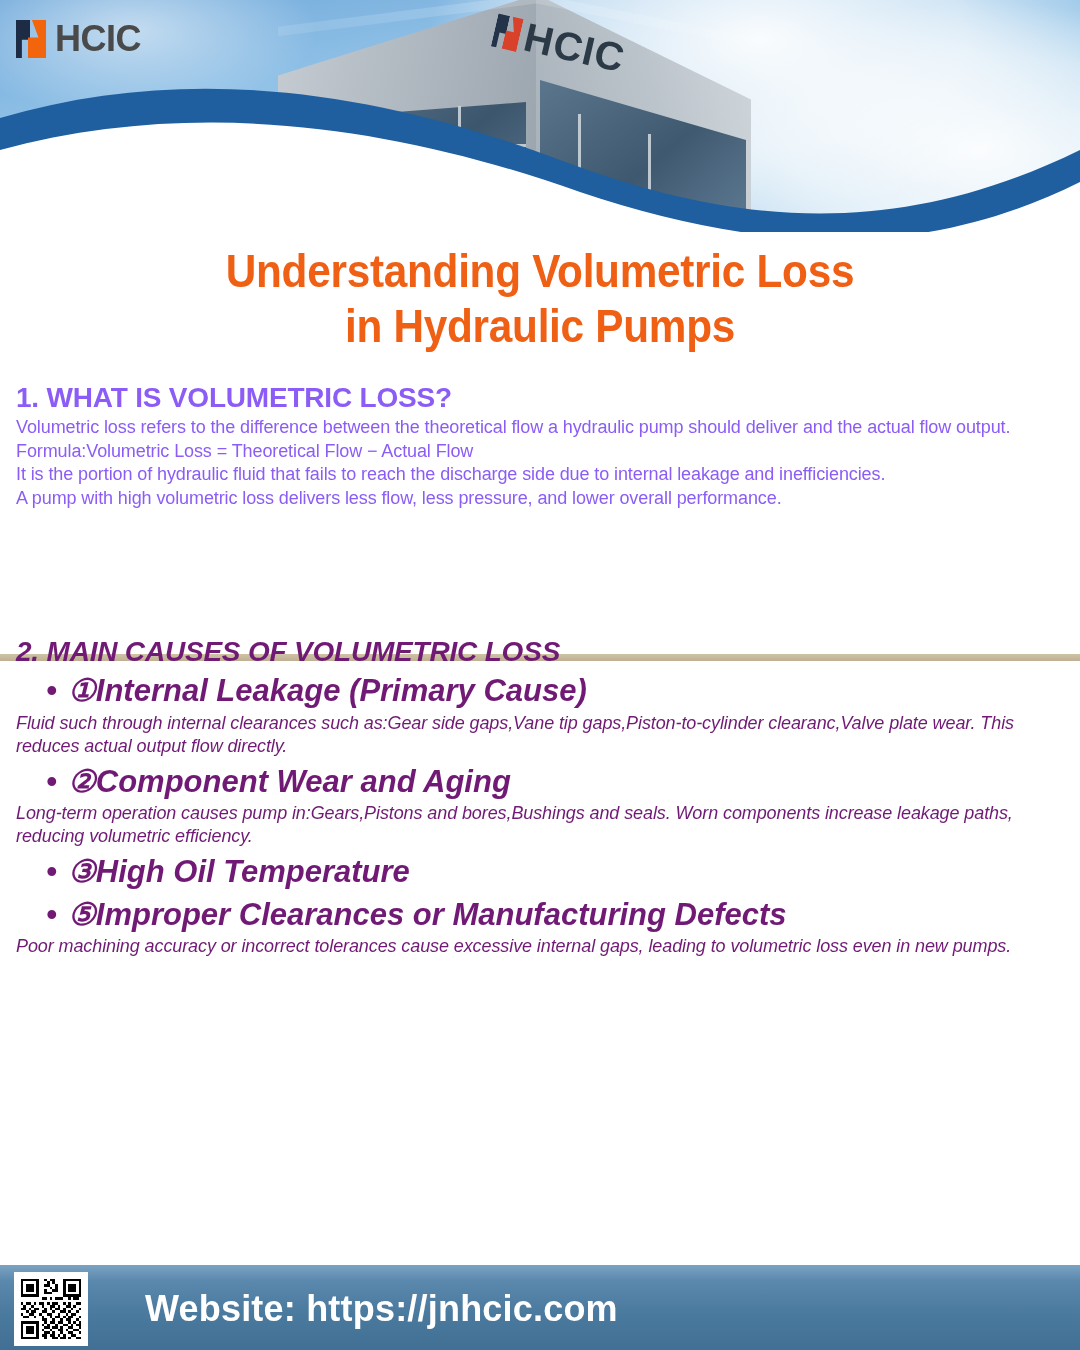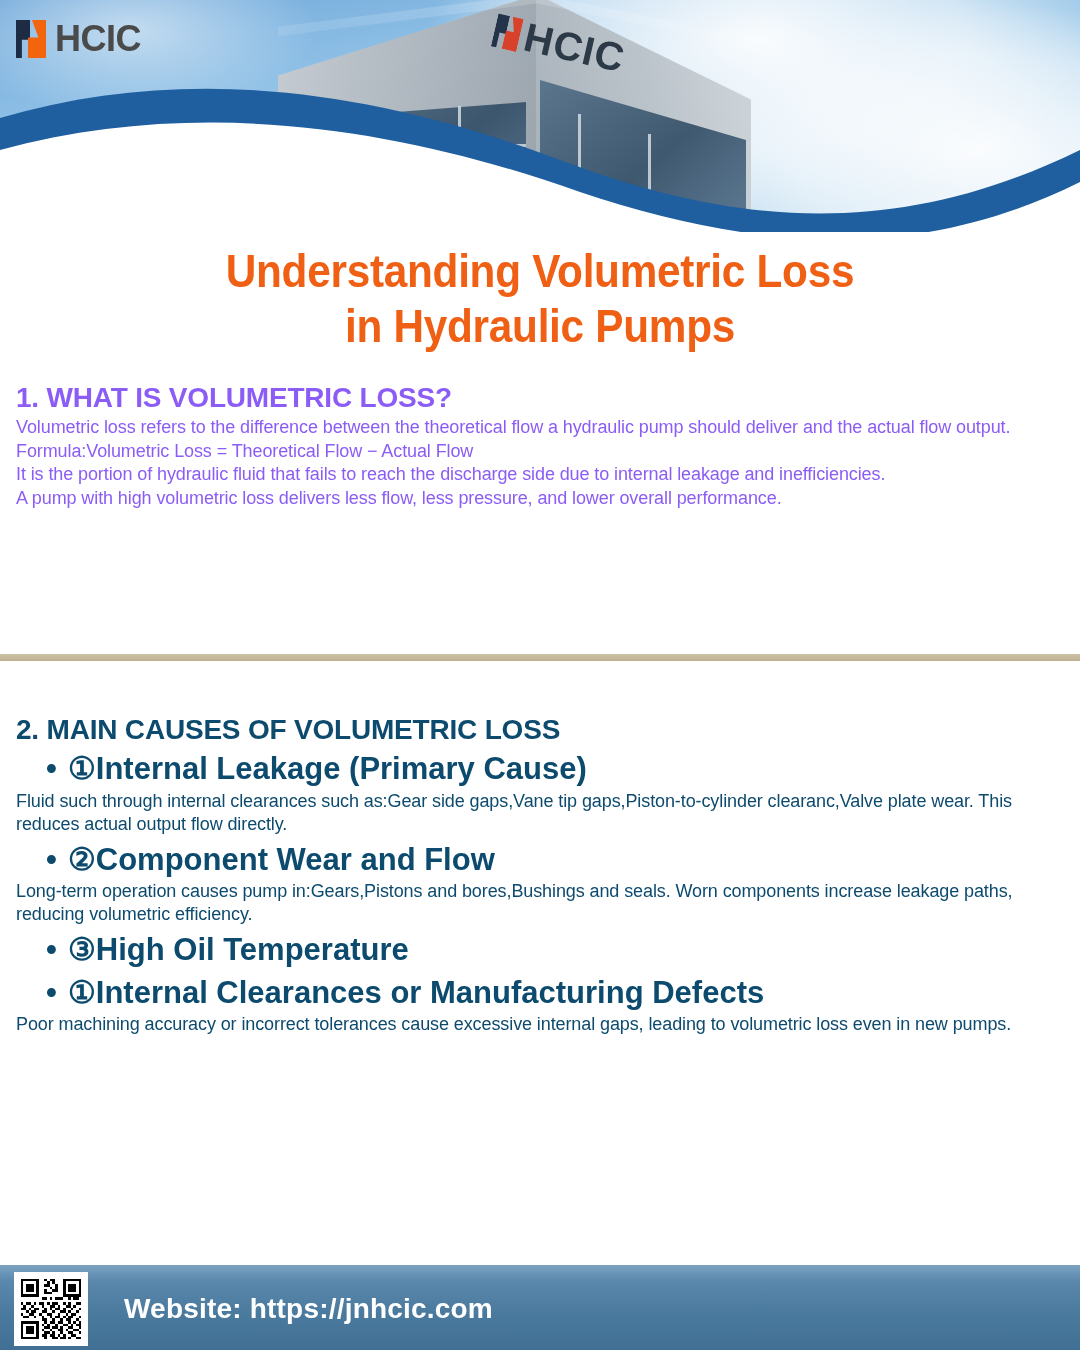--- a/index.html
+++ b/index.html
@@ -84,21 +84,21 @@
     text-align:center;color:#ef5f14;
     font-weight:700;font-size:46px;line-height:1.19;
     font-family:"Liberation Sans",sans-serif;
     transform:scaleX(.92);transform-origin:center top;
     letter-spacing:-.3px;
   }
 
   
   .sec{position:absolute;left:16px;width:1050px;}
   .sec1{top:382px;color:#8b5cf6;}
-  .sec2{top:714px;color:#0c4a6e;}
+  .sec2{top:636px;color:#701a75;font-style:italic;}
   .sec h2{
     margin:0 0 2px 0;font-size:28px;font-weight:700;line-height:1.16;
     letter-spacing:-.2px;
   }
   .sec p{
     margin:0;font-size:18px;line-height:1.3;font-weight:400;
     letter-spacing:-.1px;
   }
   .sec .bullet{
     margin:3px 0 0 0;font-size:31px;font-weight:700;line-height:1.3;
@@ -117,21 +117,21 @@
     background:linear-gradient(180deg,#7ba3c2 0%,#5b88ad 18%,#4b7a9f 55%,#416f94 100%);
     border-top:2px solid #ffffff;
     display:flex;align-items:center;
   }
   .qr{
     width:74px;height:74px;margin-left:14px;background:#fff;
     padding:4px;box-sizing:border-box;flex:none;
   }
   .qr svg{display:block;width:100%;height:100%;}
   .footer-text{
-    margin-left:36px;color:#ffffff;font-size:28px;font-weight:700;
+    margin-left:57px;color:#ffffff;font-size:36px;font-weight:700;
     letter-spacing:.2px;
   }
 </style>
 </head>
 <body>
 
 <div class="header">
   <div class="sky"></div>
 
   <div class="bldg">
@@ -182,27 +182,27 @@
 </div>
 
 <div class="divider"></div>
 
 <div class="sec sec2">
   <h2>2. MAIN CAUSES OF VOLUMETRIC LOSS</h2>
 
   <div class="bullet"><span class="dot">•</span><span>①Internal Leakage (Primary Cause)</span></div>
   <p>Fluid such through internal clearances such as:Gear side gaps,Vane tip gaps,Piston-to-cylinder clearanc,Valve plate wear. This reduces actual output flow directly.</p>
 
-  <div class="bullet"><span class="dot">•</span><span>②Component Wear and Flow</span></div>
+  <div class="bullet"><span class="dot">•</span><span>②Component Wear and Aging</span></div>
   <p>Long-term operation causes pump in:Gears,Pistons and bores,Bushings and seals. Worn components increase leakage paths, reducing volumetric efficiency.</p>
 
   <div class="bullet"><span class="dot">•</span><span>③High Oil Temperature</span></div>
 
 
-  <div class="bullet"><span class="dot">•</span><span>①Internal Clearances or Manufacturing Defects</span></div>
+  <div class="bullet"><span class="dot">•</span><span>⑤Improper Clearances or Manufacturing Defects</span></div>
   <p>Poor machining accuracy or incorrect tolerances cause excessive internal gaps, leading to volumetric loss even in new pumps.</p>
 </div>
 
 <div class="footer">
   <div class="qr">
     <svg viewBox="0 0 25 25" shape-rendering="crispEdges">
       <rect width="25" height="25" fill="#fff"></rect>
       <g fill="#000">
         <rect x="1" y="1" width="7" height="1"></rect>
           <rect x="1" y="7" width="7" height="1"></rect>

